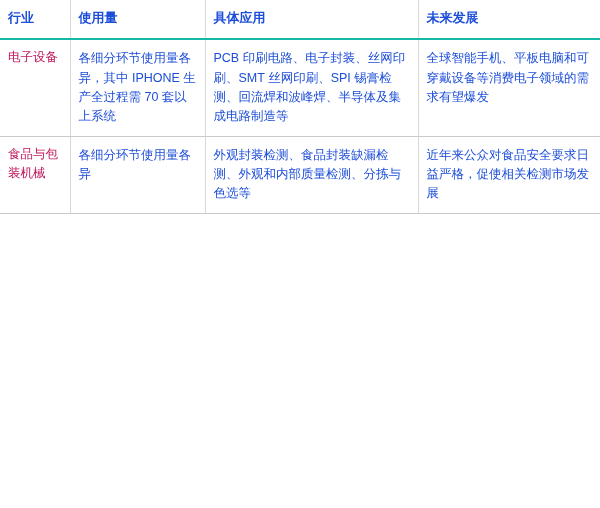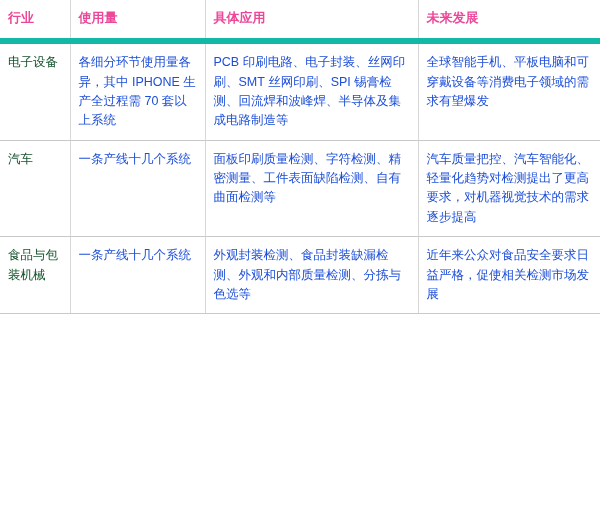--- a/index.html
+++ b/index.html
@@ -38,39 +38,40 @@
     border-right: none;
     vertical-align: top;
     padding: 9px 8px 9px 8px;
     font-size: 12.5px;
     line-height: 1.55;
     font-weight: normal;
     text-align: left;
   }
   table.matrix thead th {
     border-top: none;
-    border-bottom: 6px solid #14b8a6;
+    border-bottom: 2px solid #14b8a6;
     font-weight: bold;
     font-size: 13px;
     padding-top: 8px;
     padding-bottom: 10px;
-    color: #ec4899;
+    color: #1d4ed8;
   }
   
   table.matrix th + th,
   table.matrix td + td {
     border-left: 1px solid #d8d8d8;
   }
   td.industry {
     font-weight: bold;
     font-size: 13px;
     vertical-align: middle;
     text-align: left;
-    color: #14532d;
+    color: #be185d;
     padding-left: 10px;
+    font-family: Liberation Mono, monospace;
   }
   td.usage, td.apps, td.future {
     color: #1d4ed8;
   }
   tr.row-band td {
     background: #ffffff;
   }
 </style>
 </head>
 <body>
@@ -92,26 +93,20 @@
       </tr>
     </thead>
     <tbody>
       <tr class="row-band">
         <td class="industry">电子设备</td>
         <td class="usage">各细分环节使用量各异，其中 IPHONE 生产全过程需 70 套以上系统</td>
         <td class="apps">PCB 印刷电路、电子封装、丝网印刷、SMT 丝网印刷、SPI 锡膏检测、回流焊和波峰焊、半导体及集成电路制造等</td>
         <td class="future">全球智能手机、平板电脑和可穿戴设备等消费电子领域的需求有望爆发</td>
       </tr>
       <tr class="row-band">
-        <td class="industry">汽车</td>
-        <td class="usage">一条产线十几个系统</td>
-        <td class="apps">面板印刷质量检测、字符检测、精密测量、工件表面缺陷检测、自有曲面检测等</td>
-        <td class="future">汽车质量把控、汽车智能化、轻量化趋势对检测提出了更高要求，对机器视觉技术的需求逐步提高</td>
-      </tr>
-      <tr class="row-band">
         <td class="industry">食品与包装机械</td>
-        <td class="usage">一条产线十几个系统</td>
+        <td class="usage">各细分环节使用量各异</td>
         <td class="apps">外观封装检测、食品封装缺漏检测、外观和内部质量检测、分拣与色选等</td>
         <td class="future">近年来公众对食品安全要求日益严格，促使相关检测市场发展</td>
       </tr>
     </tbody>
   </table>
 </div>
 
 </body></html>

